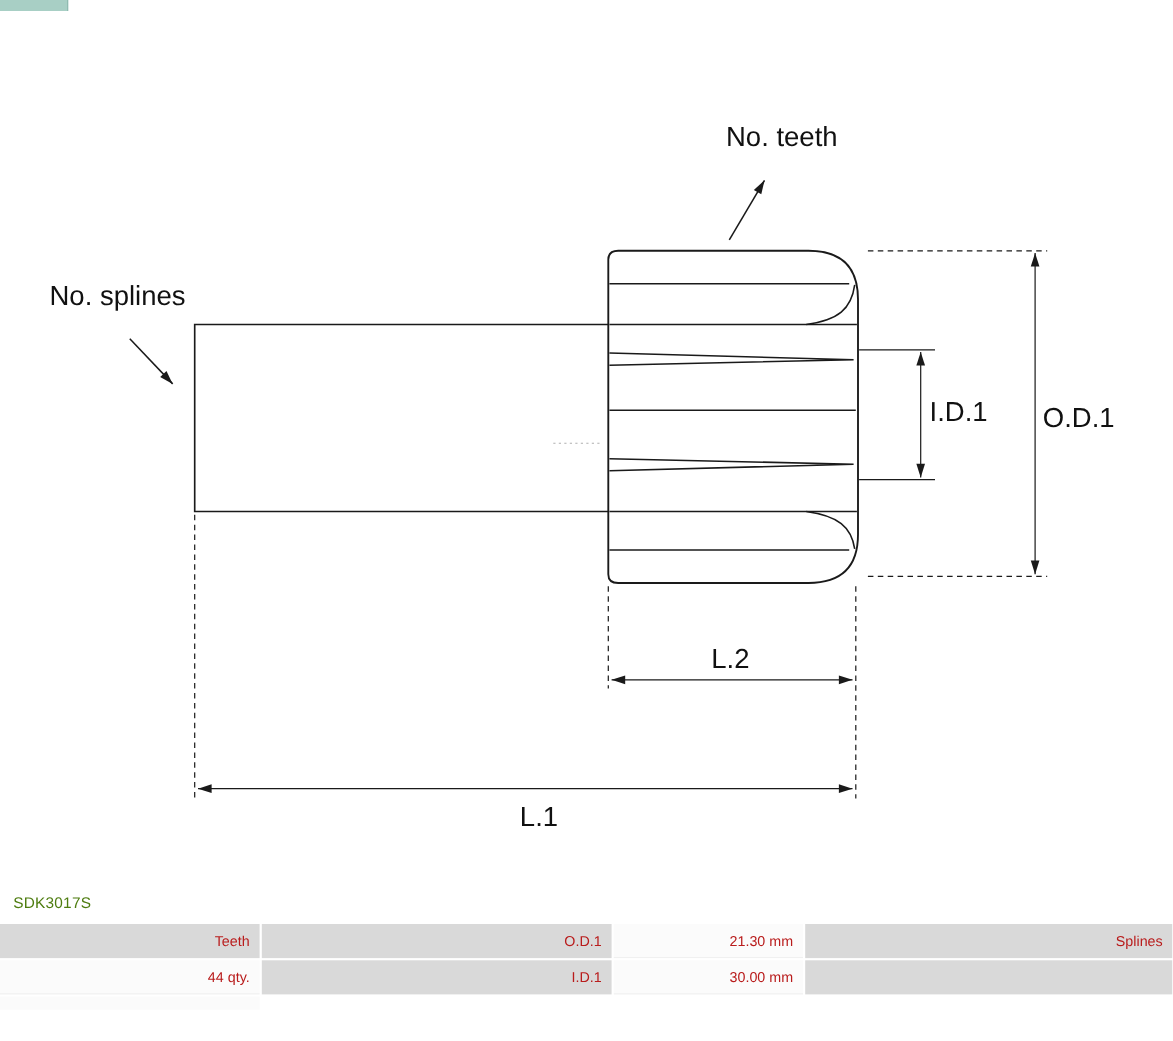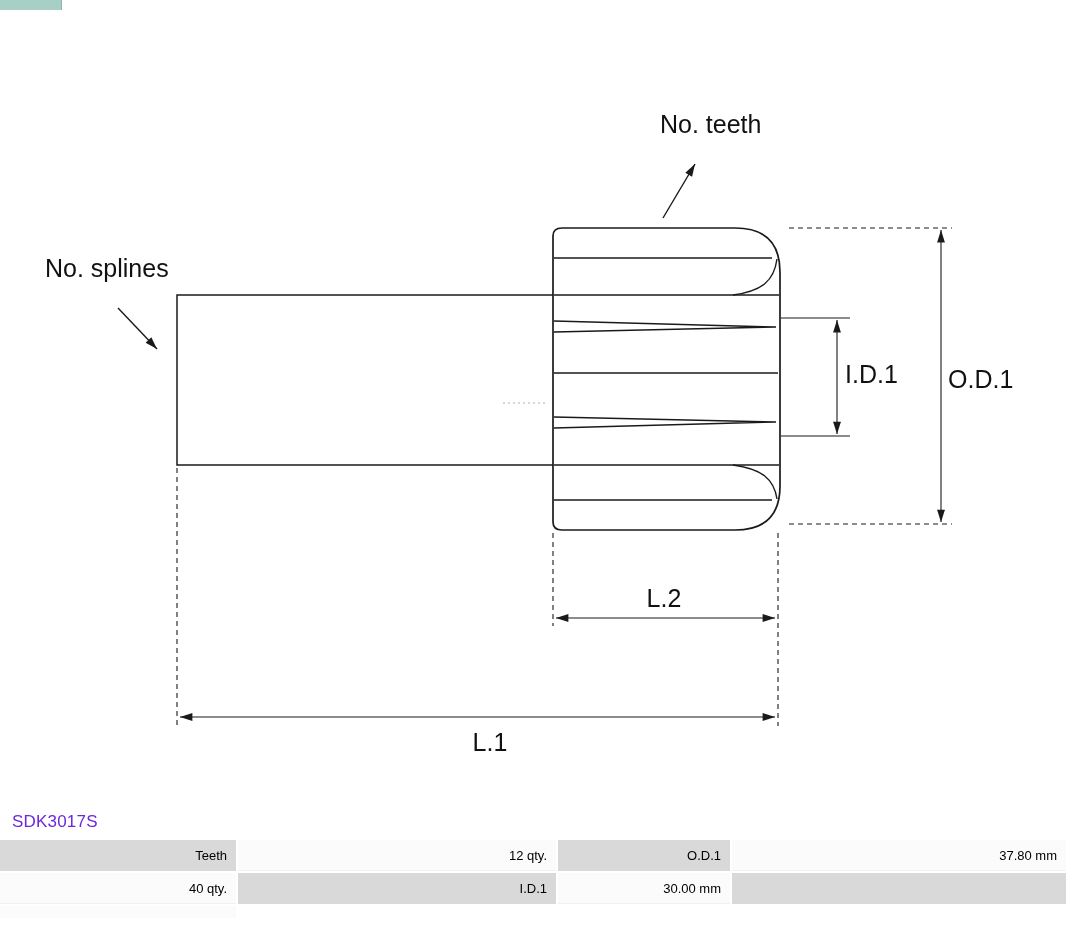--- a/index.html
+++ b/index.html
@@ -10,34 +10,34 @@
     position:absolute; left:0; top:0; width:62px; height:10px;
     background:#a8cfc5;
     border-right:1px solid #8db8ae;
   }
 
   svg.drawing { position:absolute; left:0; top:0; display:block; }
   .dim-text { fill:#111111; font-size:25px; font-family:"Liberation Sans", sans-serif; }
 
   .part-code {
     position:absolute; left:12px; top:812px;
-    font-size:17px; color:#6d28d9; letter-spacing:0.2px;
+    font-size:14px; color:#4d7c0f; letter-spacing:0.2px;
   }
 
   .spec-table {
     position:absolute; left:0; top:840px; width:1066px;
     display:grid;
     grid-template-columns:236px 318px 172px 334px;
     grid-auto-rows:31px;
     gap:2px;
     background:#ffffff;
   }
   .cell {
     display:flex; align-items:center; justify-content:flex-end;
-    padding-right:9px; font-size:13px; color:#000000;
+    padding-right:9px; font-size:13px; color:#b91c1c;
   }
   .cell.label { background:#d9d9d9; }
   .cell.value { background:#fbfbfb; border-bottom:1px solid #f0f0f0; }
 </style>
 </head>
 <body>
 
 <div class="page">
 
   <div class="logo-fragment"></div>
@@ -104,25 +104,25 @@
     <text class="dim-text" x="948" y="388">O.D.1</text>
     <text class="dim-text" x="664" y="607" text-anchor="middle">L.2</text>
     <text class="dim-text" x="490" y="751" text-anchor="middle">L.1</text>
   </svg>
 
   <div class="part-code">SDK3017S</div>
 
   <div class="spec-table">
 
     <div class="cell label">Teeth</div>
-    <div class="cell value">12 qty.</div>
     <div class="cell label">O.D.1</div>
-    <div class="cell value">37.80 mm</div>
+    <div class="cell value">21.30 mm</div>
 
-    <div class="cell value">40 qty.</div>
+    <div class="cell label">Splines</div>
+    <div class="cell value">44 qty.</div>
 
     <div class="cell label">I.D.1</div>
     <div class="cell value">30.00 mm</div>
     <div class="cell label"></div>
     <div class="cell value"></div>
   </div>
 
 </div>
 
 </body></html>

